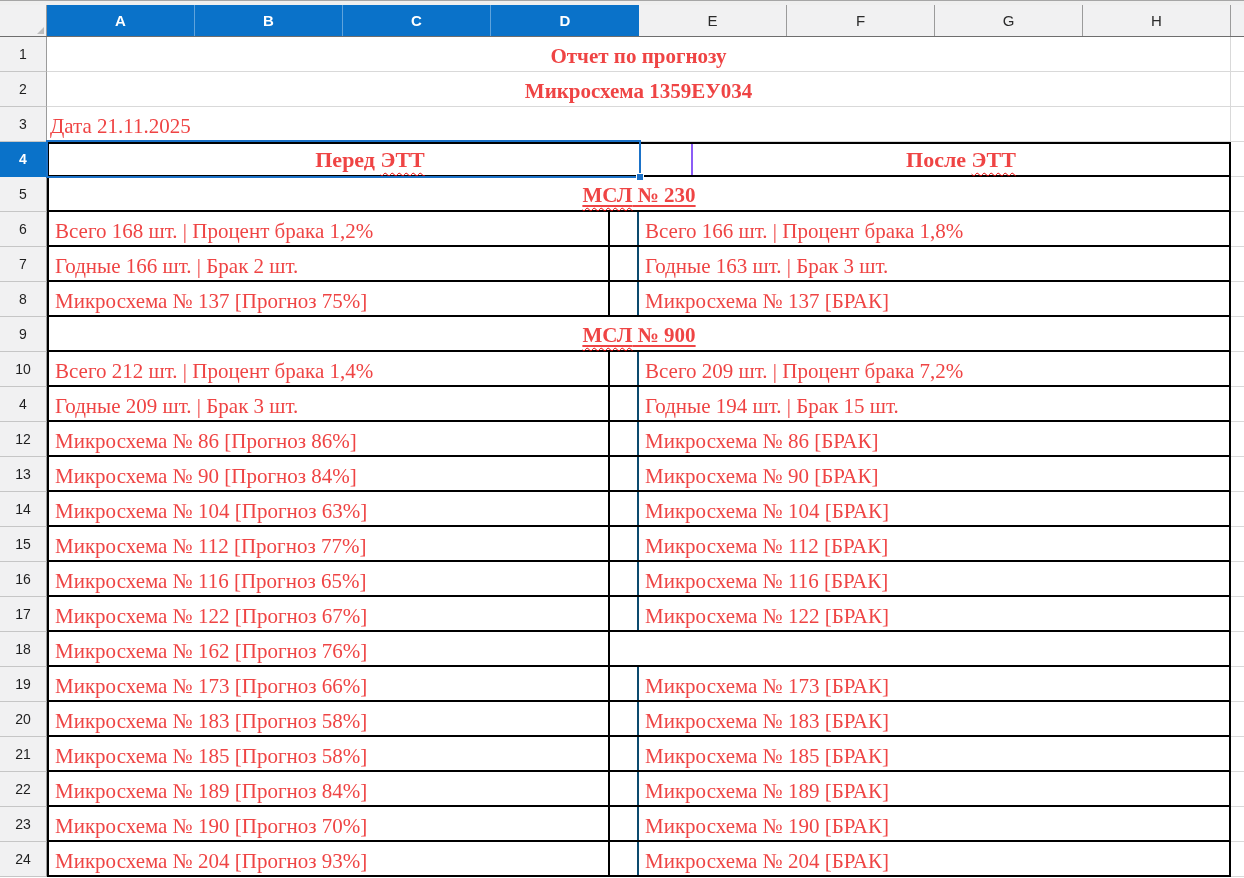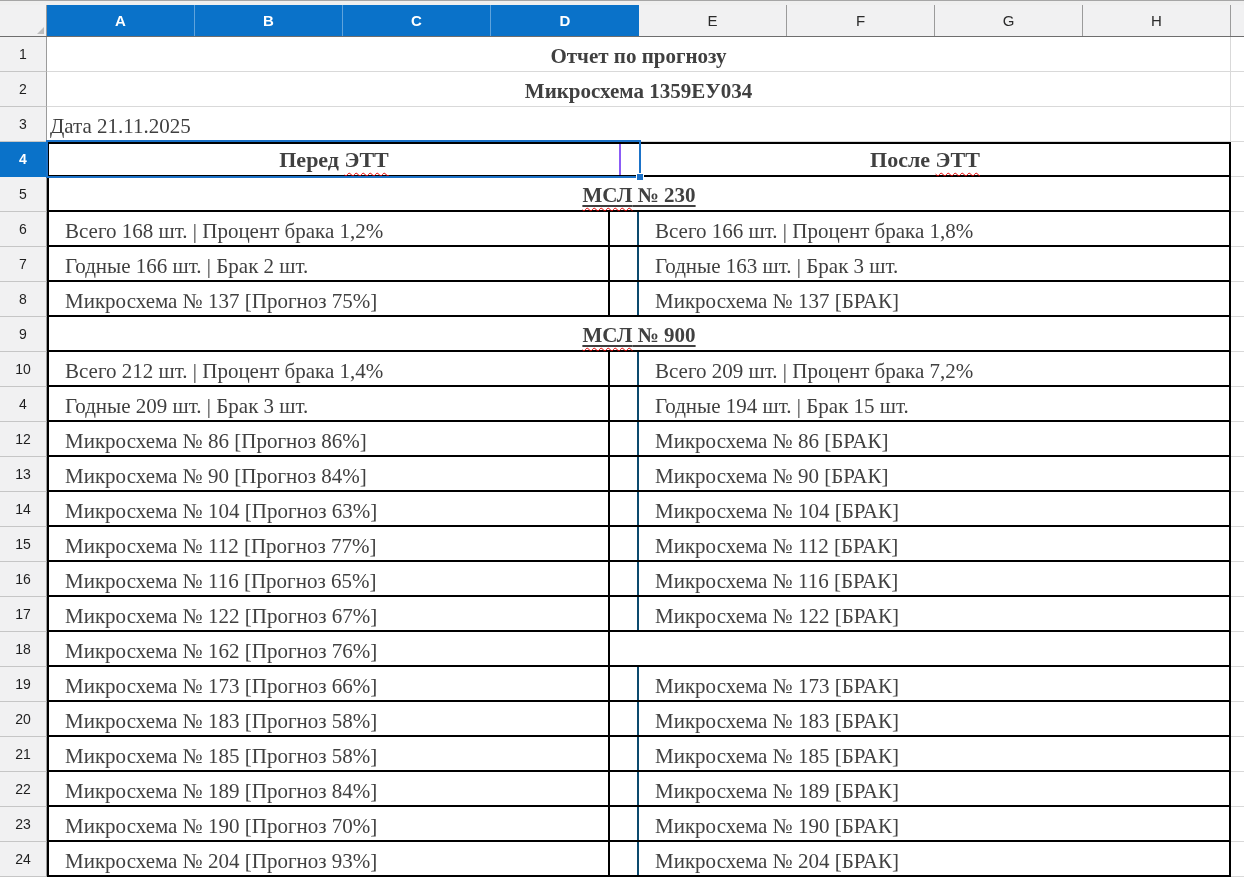--- a/index.html
+++ b/index.html
@@ -27,42 +27,42 @@
   
   .grid { position:absolute; top:37px; left:0; width:1244px; }
   .row { display:flex; height:35px; }
   .rowh { width:47px; background:#f1f1f2; border-right:1px solid #9b9b9b;
           border-bottom:1px solid #c6c6c6; display:flex; align-items:center;
           justify-content:center; font-size:14px; color:#1f1f1f; }
   .rowh.sel { background:#0a72c9; color:#fff; font-weight:700;
               border-right-color:#0a72c9; border-bottom-color:#0a72c9; }
   .tail { width:13px; border-bottom:1px solid #d9d9d9; }
 
-  .ser { font-family:"Liberation Serif","DejaVu Serif",serif; font-size:21px; color:#404040;
+  .ser { font-family:"Liberation Serif","DejaVu Serif",serif; font-size:21px; color:#ef4444;
          white-space:pre; line-height:1.1; }
   .b { font-weight:700; }
   .fs22 { font-size:22px; }
   .u { text-decoration:underline; text-decoration-thickness:2px; text-underline-offset:3px; }
   .misspell { text-decoration-line:underline; text-decoration-style:wavy;
               text-decoration-color:#e60000; text-decoration-thickness:1px;
               text-underline-offset:5px; }
 
   .plaincells { width:1184px; display:flex; align-items:flex-end; padding-bottom:3px;
                 border-bottom:1px solid #d9d9d9; border-right:1px solid #d9d9d9; }
   .plaincells.center { justify-content:center; }
   .plaincells.left { padding-left:3px; }
 
   .bcells { width:1184px; display:flex; border:0 solid #000;
             border-left-width:2px; border-right-width:2px; border-bottom-width:2px;
             background:#fff; }
   .row4 .bcells { border-top-width:2px; }
   .bc { display:flex; align-items:flex-end; padding-bottom:2px; }
   .bc.center { justify-content:center; padding-bottom:3px; }
-  .bc.left { padding-left:16px; }
-  .w-half { width:570px; }
+  .bc.left { padding-left:6px; }
+  .w-half { width:642px; }
   .rhalf { flex:1; border-left:2px solid #8b5cf6; }
   .mergefull { width:100%; }
   .dleft { width:561px; border-right:2px solid #000; }
   .spacer { width:27px; }
   .dright { flex:1; border-left:2px solid #0c4a6e; }
 
   
   .sel-overlay { position:absolute; left:46px; top:140px; width:595px; height:38px;
                  border:2px solid #1b72c8; z-index:5; pointer-events:none; }
   .fill-handle { position:absolute; right:-5px; bottom:-5px; width:8px; height:8px;

